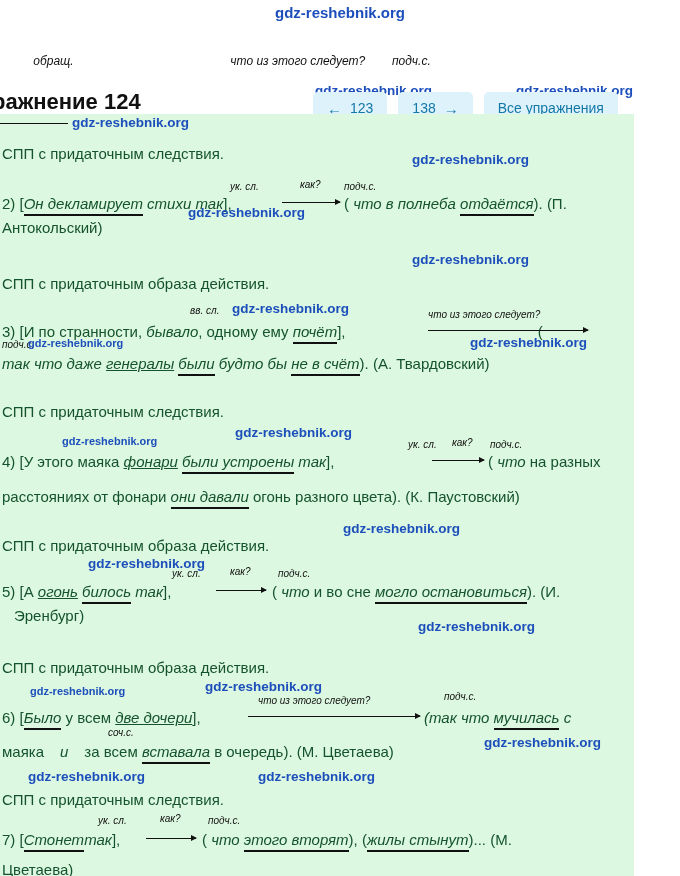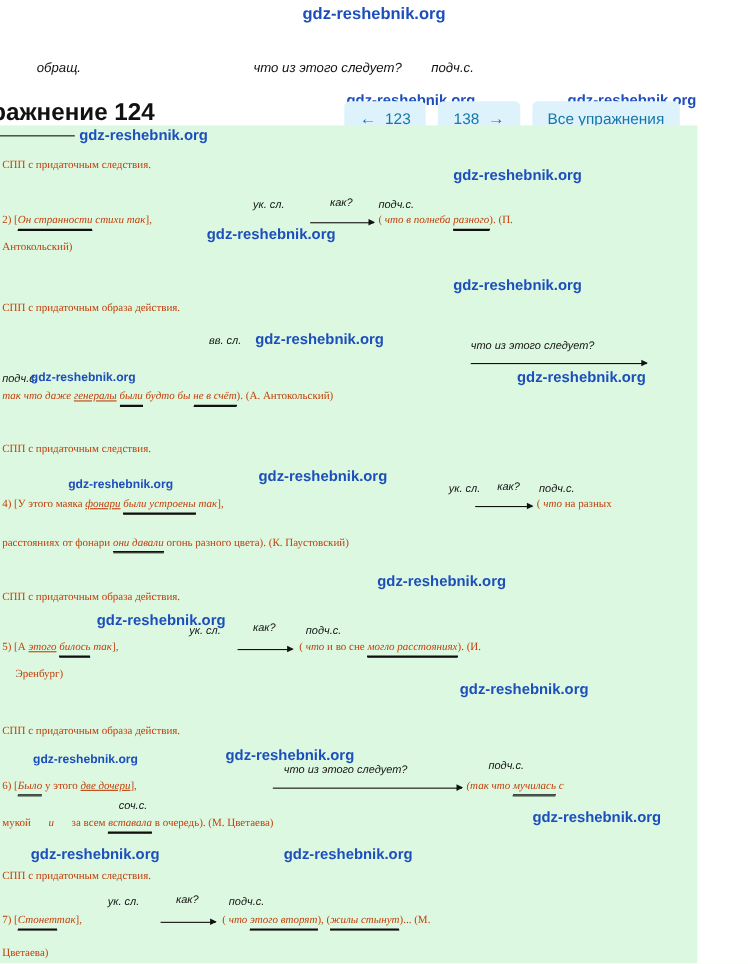--- a/index.html
+++ b/index.html
@@ -114,23 +114,22 @@
     width: 634px;
     height: 762px;
     font-size: 14.5px;
     color: #111;
     line-height: 1.05;
   }
 
   .ln {
     position: absolute;
     white-space: nowrap;
-    font-size: 10px;
-    color: #c2410c;
-    font-family: Liberation Serif, serif;
+    font-size: 15px;
+    color: #14532d;
   }
   .it { font-style: italic; }
   .u { text-decoration: underline; }
   .uu {
     border-bottom: 1px solid #111;
     box-shadow: inset 0 -4px 0 -3px #111;
     padding-bottom: 3px;
   }
   .sup {
     position: absolute;
@@ -210,45 +209,48 @@
   <div class="body">
     <div class="body-inner">
 
       <div class="topbar" style="top:9px; left:0px; width:68px;"></div>
       <div class="wmark" style="top:2px; left:72px;">gdz-reshebnik.org</div>
 
       <div class="ln" style="top:32px; left:2px;">СПП с придаточным следствия.</div>
       <div class="wmark" style="top:39px; left:412px;">gdz-reshebnik.org</div>
 
       <div class="ln" style="top:82px; left:2px;">
-        <span>2) [</span><span class="it uu">Он странности</span><span>&nbsp;</span><span class="it">стихи</span><span>&nbsp;</span><span class="it">так</span><span>], </span>
+        <span>2) [</span><span class="it uu">Он декламирует</span><span>&nbsp;</span><span class="it">стихи</span><span>&nbsp;</span><span class="it">так</span><span>], </span>
       </div>
       <div class="sup" style="top:68px; left:230px;">ук. сл.</div>
       <div class="sup" style="top:66px; left:300px;">как?</div>
       <div class="sup" style="top:68px; left:344px;">подч.с.</div>
       <div class="arrowline" style="top:88px; left:282px; width:58px;"></div>
       <div class="ln" style="top:82px; left:344px;">
-        <span>( </span><span class="it">что</span><span>&nbsp;</span><span class="it">в полнеба</span><span>&nbsp;</span><span class="it uu">разного</span><span>). (П.</span>
+        <span>( </span><span class="it">что</span><span>&nbsp;</span><span class="it">в полнеба</span><span>&nbsp;</span><span class="it uu">отдаётся</span><span>). (П.</span>
       </div>
       <div class="ln" style="top:106px; left:2px;">Антокольский)</div>
       <div class="wmark" style="top:92px; left:188px;">gdz-reshebnik.org</div>
       <div class="wmark" style="top:139px; left:412px;">gdz-reshebnik.org</div>
 
       <div class="ln" style="top:162px; left:2px;">СПП с придаточным образа действия.</div>
 
       <div class="sup" style="top:192px; left:190px;">вв. сл.</div>
       <div class="wmark" style="top:188px; left:232px;">gdz-reshebnik.org</div>
+      <div class="ln" style="top:210px; left:2px;">
+        <span>3) [И по странности, </span><span class="it">бывало</span><span>, одному ему </span><span class="it uu">почёт</span><span>], </span><span style="display:inline-block;width:188px;">&nbsp;</span><span>(</span>
+      </div>
       <div class="sup" style="top:196px; left:428px;">что из этого следует?</div>
       <div class="arrowline" style="top:216px; left:428px; width:160px;"></div>
       <div class="wmark" style="top:222px; left:470px;">gdz-reshebnik.org</div>
 
       <div class="sup" style="top:226px; left:2px;">подч.с.</div>
       <div class="wmark wmark-sm" style="top:224px; left:28px;">gdz-reshebnik.org</div>
       <div class="ln" style="top:242px; left:2px;">
-        <span class="it">так что</span><span>&nbsp;</span><span class="it">даже</span><span>&nbsp;</span><span class="it u">генералы</span><span>&nbsp;</span><span class="it uu">были</span><span>&nbsp;</span><span class="it">будто бы</span><span>&nbsp;</span><span class="it uu">не в счёт</span><span>). (А. Антокольский)</span>
+        <span class="it">так что</span><span>&nbsp;</span><span class="it">даже</span><span>&nbsp;</span><span class="it u">генералы</span><span>&nbsp;</span><span class="it uu">были</span><span>&nbsp;</span><span class="it">будто бы</span><span>&nbsp;</span><span class="it uu">не в счёт</span><span>). (А. Твардовский)</span>
       </div>
 
       <div class="ln" style="top:290px; left:2px;">СПП с придаточным следствия.</div>
       <div class="wmark" style="top:312px; left:235px;">gdz-reshebnik.org</div>
       <div class="wmark wmark-sm" style="top:322px; left:62px;">gdz-reshebnik.org</div>
 
       <div class="sup" style="top:326px; left:408px;">ук. сл.</div>
       <div class="sup" style="top:324px; left:452px;">как?</div>
       <div class="sup" style="top:326px; left:490px;">подч.с.</div>
       <div class="ln" style="top:340px; left:2px;text-align:center;">
@@ -263,45 +265,45 @@
       </div>
       <div class="wmark" style="top:408px; left:343px;">gdz-reshebnik.org</div>
 
       <div class="ln" style="top:424px; left:2px;">СПП с придаточным образа действия.</div>
       <div class="wmark" style="top:443px; left:88px;">gdz-reshebnik.org</div>
 
       <div class="sup" style="top:455px; left:172px;">ук. сл.</div>
       <div class="sup" style="top:453px; left:230px;">как?</div>
       <div class="sup" style="top:455px; left:278px;">подч.с.</div>
       <div class="ln" style="top:470px; left:2px;">
-        <span>5) [А </span><span class="it u">этого</span><span>&nbsp;</span><span class="it uu">билось</span><span>&nbsp;</span><span class="it">так</span><span>], </span>
+        <span>5) [А </span><span class="it u">огонь</span><span>&nbsp;</span><span class="it uu">билось</span><span>&nbsp;</span><span class="it">так</span><span>], </span>
       </div>
       <div class="arrowline" style="top:476px; left:216px; width:50px;"></div>
       <div class="ln" style="top:470px; left:272px;">
-        <span>( </span><span class="it">что</span><span>&nbsp;</span><span>и во сне </span><span class="it uu">могло расстояниях</span><span>). (И.</span>
+        <span>( </span><span class="it">что</span><span>&nbsp;</span><span>и во сне </span><span class="it uu">могло остановиться</span><span>). (И.</span>
       </div>
       <div class="ln" style="top:494px; left:2px;margin-left:12px;">Эренбург)</div>
       <div class="wmark" style="top:506px; left:418px;">gdz-reshebnik.org</div>
 
       <div class="ln" style="top:546px; left:2px;">СПП с придаточным образа действия.</div>
       <div class="wmark" style="top:566px; left:205px;">gdz-reshebnik.org</div>
       <div class="wmark wmark-sm" style="top:572px; left:30px;">gdz-reshebnik.org</div>
 
       <div class="sup" style="top:582px; left:258px;">что из этого следует?</div>
       <div class="sup" style="top:578px; left:444px;">подч.с.</div>
       <div class="ln" style="top:596px; left:2px;">
-        <span>6) [</span><span class="it uu">Было</span><span>&nbsp;</span><span>у этого </span><span class="it u">две дочери</span><span>], </span>
+        <span>6) [</span><span class="it uu">Было</span><span>&nbsp;</span><span>у всем </span><span class="it u">две дочери</span><span>], </span>
       </div>
       <div class="arrowline" style="top:602px; left:248px; width:172px;"></div>
       <div class="ln" style="top:596px; left:424px;">
         <span class="it">(так что</span><span>&nbsp;</span><span class="it uu">мучилась</span><span>&nbsp;</span><span class="it">с</span>
       </div>
       <div class="sup" style="top:614px; left:108px;">соч.с.</div>
       <div class="ln" style="top:630px; left:2px;">
-        <span>мукой</span><span style="display:inline-block;width:16px;">&nbsp;</span><span class="it">и</span><span style="display:inline-block;width:16px;">&nbsp;</span><span>за всем </span><span class="it uu">вставала</span><span>&nbsp;</span><span>в очередь). (М. Цветаева)</span>
+        <span>маяка</span><span style="display:inline-block;width:16px;">&nbsp;</span><span class="it">и</span><span style="display:inline-block;width:16px;">&nbsp;</span><span>за всем </span><span class="it uu">вставала</span><span>&nbsp;</span><span>в очередь). (М. Цветаева)</span>
       </div>
       <div class="wmark" style="top:622px; left:484px;">gdz-reshebnik.org</div>
       <div class="wmark" style="top:656px; left:28px;">gdz-reshebnik.org</div>
       <div class="wmark" style="top:656px; left:258px;">gdz-reshebnik.org</div>
 
       <div class="ln" style="top:678px; left:2px;">СПП с придаточным следствия.</div>
 
       <div class="sup" style="top:702px; left:98px;">ук. сл.</div>
       <div class="sup" style="top:700px; left:160px;">как?</div>
       <div class="sup" style="top:702px; left:208px;">подч.с.</div>

